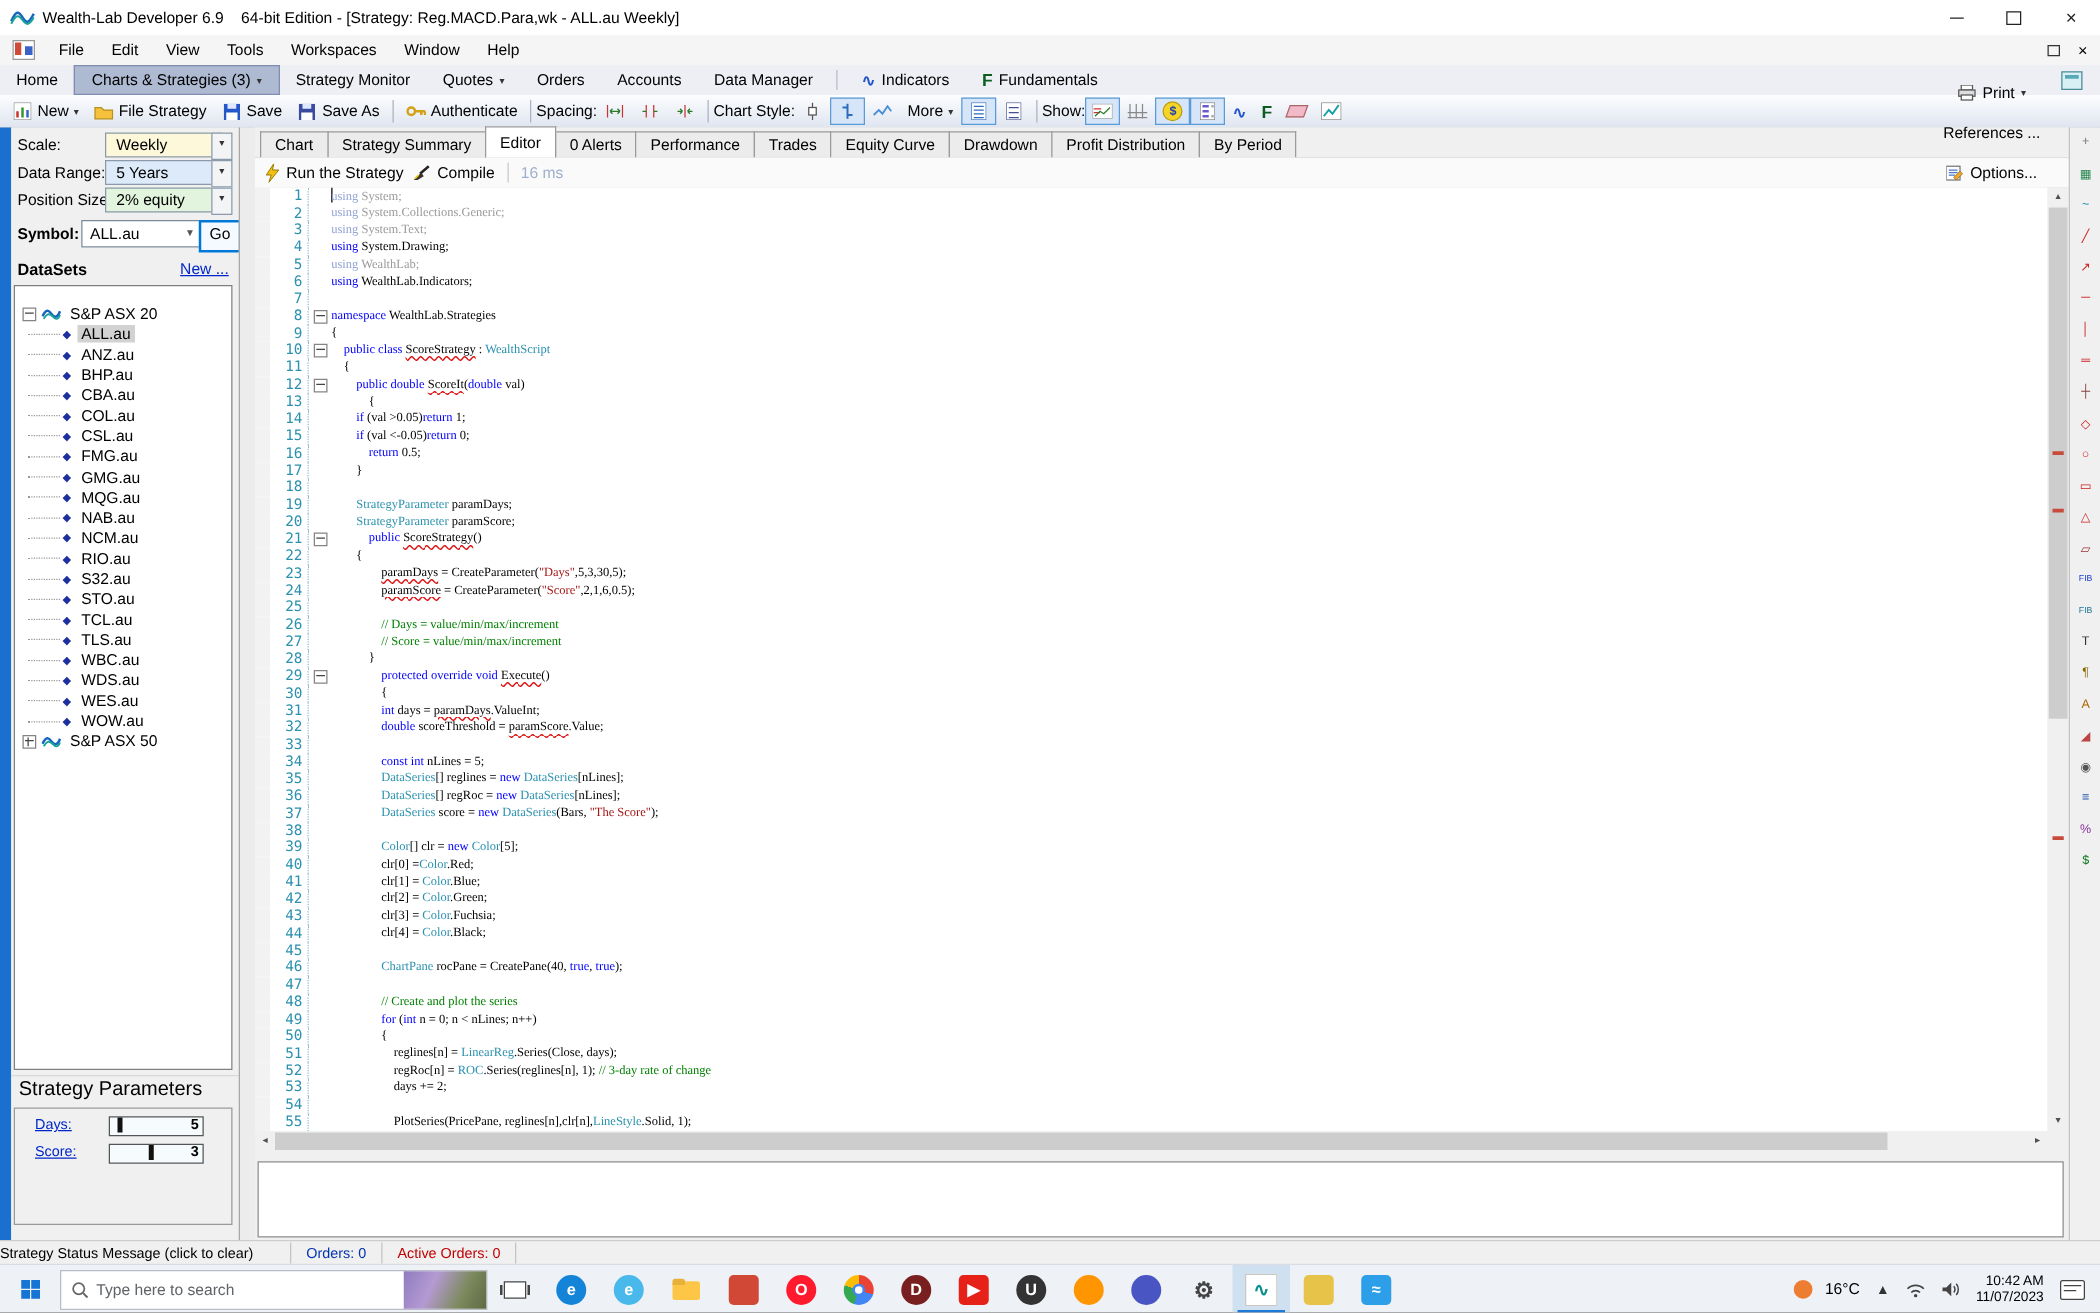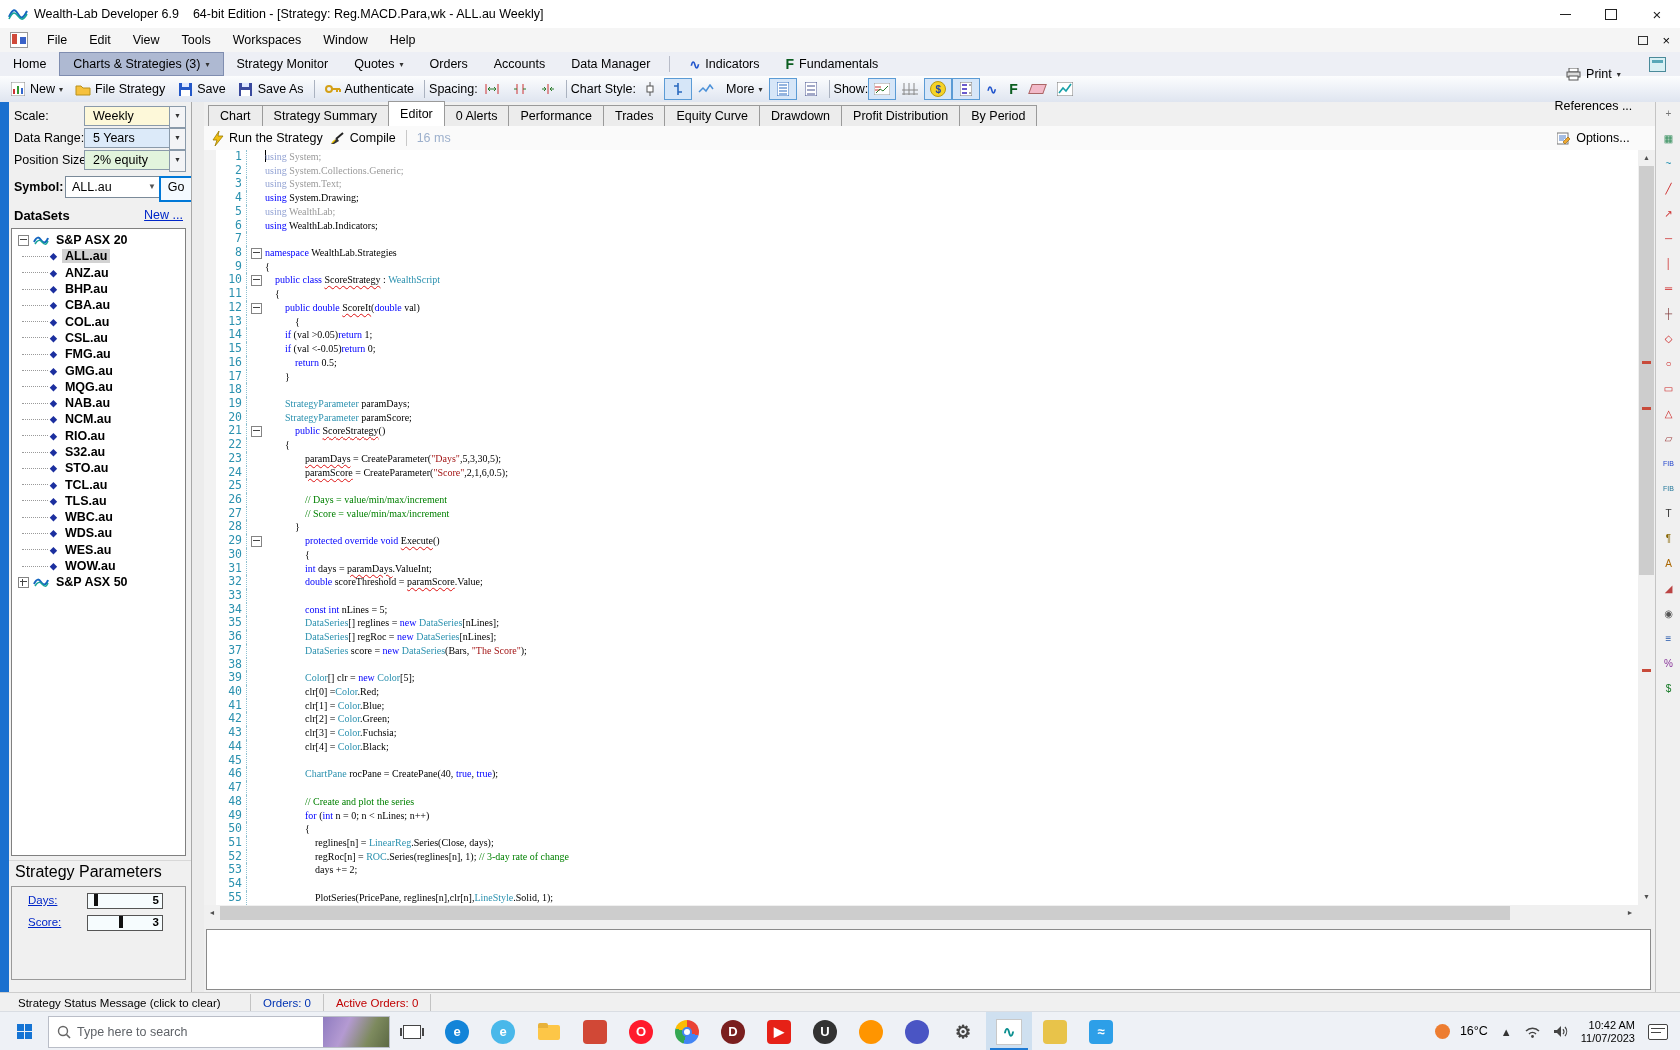--- a/index.html
+++ b/index.html
@@ -117,21 +117,21 @@
   .hscroll{position:absolute;left:0;top:803px;width:1434px;height:16px;background:#f0f0f0;}
   .harrow{position:absolute;top:0;width:16px;height:16px;color:#505050;font-size:7px;text-align:center;line-height:16px;}
   .hthumb{position:absolute;left:16px;top:1px;height:14px;width:1290px;background:#cdcdcd;}
   .scorner{position:absolute;right:0;top:803px;width:17px;height:16px;background:#f0f0f0;}
   .msgpanel{position:absolute;left:2px;right:4px;top:827px;height:59px;background:#fff;border:1px solid #8a8a8a;}
   
   .rightstrip{position:absolute;left:1655px;top:102px;width:25px;height:890px;background:#f0f0f0;border-left:1px solid #c4c4c4;display:flex;flex-direction:column;align-items:center;padding-top:2px;}
   .rico{width:20px;height:19px;display:flex;align-items:center;justify-content:center;font-size:10px;margin-bottom:6px;flex:none;}
   
   .statusbar{position:absolute;left:0;right:0;top:992px;height:19px;background:#f0f0f0;border-top:1px solid #cdcdcd;display:flex;align-items:center;font-size:11.5px;}
-  .scell1{width:232px;padding-left:18px;border-right:1px solid #c3c3c3;line-height:18px;}
+  .scell1{width:232px;padding-left:0;border-right:1px solid #c3c3c3;line-height:18px;}
   .scell{padding:0 12px;border-right:1px solid #c3c3c3;line-height:18px;}
   .orders{color:#0033b3;}
   .activeorders{color:#c00000;}
   
   .taskbar{position:absolute;left:0;right:0;top:1011px;height:39px;background:#eef1f6;border-top:1px solid #d9dde3;display:flex;align-items:center;}
   .startbtn{width:48px;height:100%;display:flex;align-items:center;justify-content:center;}
   .winlogo{display:grid;grid-template-columns:7px 7px;grid-template-rows:7px 7px;gap:1px;}
   .winlogo div{background:#1574d4;}
   .searchbox{width:340px;height:30px;background:#fff;border:1px solid #b9bdc7;display:flex;align-items:center;position:relative;}
   .searchtext{color:#5f6368;font-size:12.5px;margin-left:6px;}
@@ -432,21 +432,21 @@
     <div class="symrow" style="top:74px;">
       <span class="symlabel">Symbol:</span>
       <span class="symcombo"><span>ALL.au</span><span class="symcaret">▼</span></span>
       <span class="gobtn">Go</span>
     </div>
     <div class="dsheader" style="top:106px;">
       <span class="dstitle">DataSets</span>
       <span class="dslink">New ...</span>
     </div>
     <div class="treebox" style="top:126px;height:626px;">
-      <div id="tree" style="padding-top:3px;font-weight:bold;">
+      <div id="tree" style="padding-top:14px;">
           <div class="trow">
             <span class="texp"></span>
             <span class="twicon">
               <svg width="16" height="12">
                 <path d="M1 8 C4 2 6 3 8 6 S13 10 15 4" stroke="#1565c0" stroke-width="2" fill="none"></path>
                 <path d="M2 10 C5 5 7 6 9 8 S13 12 15 7" stroke="#17a398" stroke-width="1.5" fill="none"></path>
               </svg>
             </span>
             <span class="tlab">S&amp;P ASX 20</span>
           </div>

